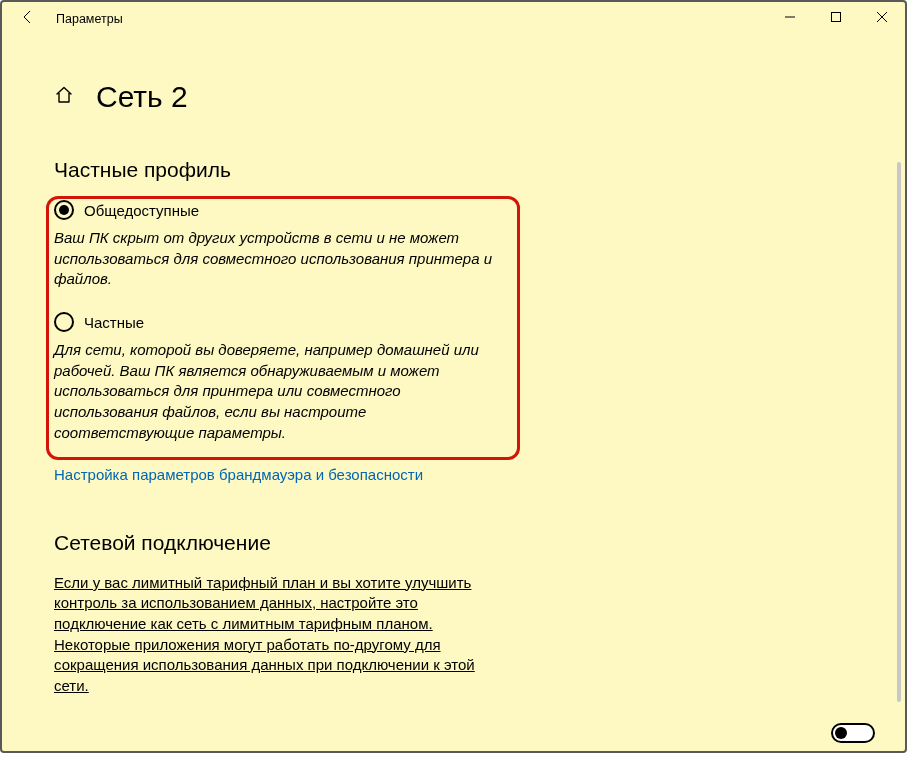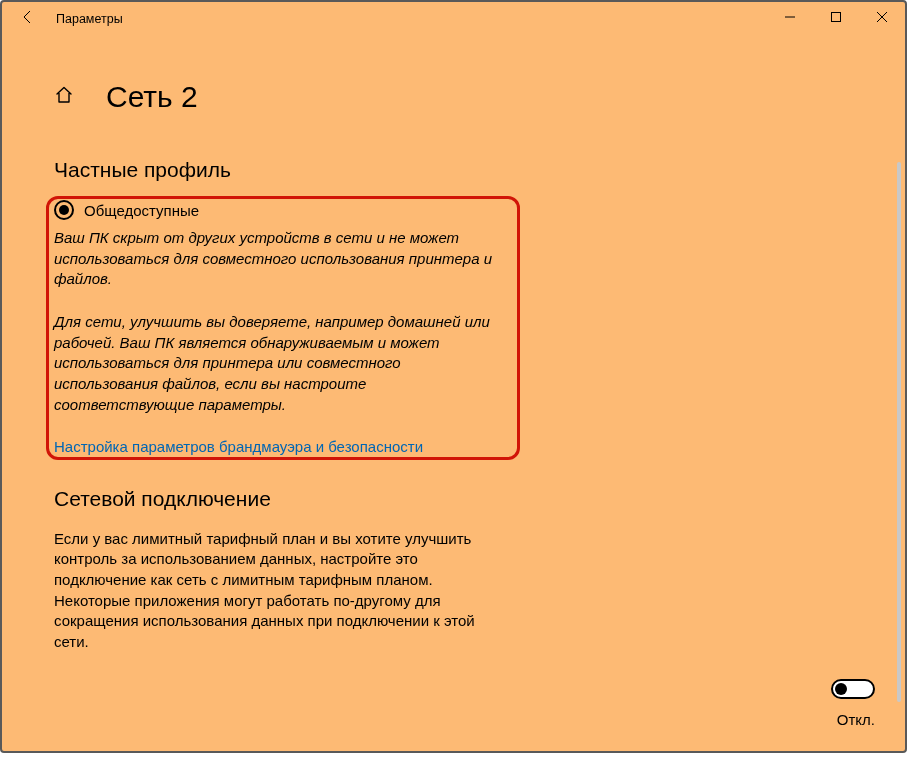--- a/index.html
+++ b/index.html
@@ -1,38 +1,38 @@
 <!DOCTYPE html>
 <html><head>
 <meta charset="utf-8">
 <style>
   * { box-sizing: border-box; margin: 0; padding: 0; }
   html, body { width: 911px; height: 757px; overflow: hidden; font-family: "Segoe UI", Tahoma, sans-serif; background: #fff; color: #000; }
-  .frame { width: 907px; height: 753px; border: 2px solid #595959; border-radius: 4px; position: relative; background: #fdba74; }
+  .frame { width: 907px; height: 753px; border: 2px solid #595959; border-radius: 4px; position: relative; background: #fef9c3; }
   .titlebar { height: 34px; display: flex; align-items: center; padding: 0 0 0 12px; }
   .titlebar .back { width: 28px; text-align: center; font-size: 16px; color: #333; cursor: default; }
   .titlebar .title { margin-left: 14px; font-size: 12.5px; color: #000; }
   .win-controls { position: absolute; top: 0; right: 0; display: flex; }
   .win-controls > div { width: 46px; height: 30px; display: flex; align-items: center; justify-content: center; font-size: 14px; }
   .win-controls svg { display:block; }
   .scrollbar { position: absolute; right: 4px; top: 160px; width: 4px; height: 540px; background: #c8c8c8; border-radius: 2px; }
   .content { position: absolute; left: 52px; top: 78px; right: 30px; }
-  .header-row { display: flex; align-items: center; gap: 32px; margin-bottom: 44px; }
+  .header-row { display: flex; align-items: center; gap: 22px; margin-bottom: 44px; }
   .home-icon { width: 20px; }
   .page-title { font-size: 30px; font-weight: 400; }
   .section-title { font-size: 21px; font-weight: 400; margin-bottom: 18px; }
   .highlight { position: absolute; left: 44px; top: 194px; width: 474px; height: 264px; border: 3px solid #d11507; border-radius: 12px; pointer-events: none; }
   .radio-block { max-width: 452px; margin-bottom: 8px; }
   .radio-row { display: flex; align-items: center; gap: 10px; margin-bottom: 6px; }
   .radio { width: 20px; height: 20px; border: 2px solid #000; border-radius: 50%; display:flex; align-items:center; justify-content:center; flex: 0 0 20px; }
   .radio.checked::after { content: ""; width: 10px; height: 10px; background: #000; border-radius: 50%; display:block; }
   .radio-label { font-size: 15px; }
   .radio-desc { font-size: 15px; line-height: 1.38; margin-bottom: 22px; max-width: 452px; font-style: italic; }
-  .link { color: #0066b4; font-size: 15px; margin-bottom: 32px; display:block; max-width:452px; }
-  .metered-desc { font-size: 15px; line-height: 1.38; max-width: 452px; margin-bottom: 26px; }
+  .link { color: #0066b4; font-size: 15px; margin-bottom: 48px; display:block; max-width:452px; }
+  .metered-desc { font-size: 15px; line-height: 1.38; max-width: 452px; margin-bottom: 26px; text-decoration: underline; }
   .toggle-caption { font-size: 15px; margin-bottom: 10px; }
   .toggle-row { display:flex; align-items:flex-end; gap: 12px; flex-direction: column; }
   .toggle { width: 44px; height: 20px; border: 2px solid #000; border-radius: 10px; position: relative; background:#fff; }
   .toggle::after { content:""; position:absolute; left:2px; top:2px; width:12px; height:12px; background:#000; border-radius:50%; }
   .toggle-label { font-size: 15px; }
 </style>
 </head>
 <body>
 
 <div class="frame">
@@ -81,21 +81,27 @@
     <h2 class="section-title">Частные профиль</h2>
 
     <div class="radio-block">
       <div class="radio-row">
         <span class="radio checked"></span>
         <span class="radio-label">Общедоступные</span>
       </div>
     </div>
     <p class="radio-desc">Ваш ПК скрыт от других устройств в сети и не может использоваться для совместного использования принтера и файлов.</p>
 
-    <p class="radio-desc">Для сети, улучшить вы доверяете, например домашней или рабочей. Ваш ПК является обнаруживаемым и может использоваться для принтера или совместного использования файлов, если вы настроите соответствующие параметры.</p>
+    <div class="radio-block">
+      <div class="radio-row">
+        <span class="radio"></span>
+        <span class="radio-label">Частные</span>
+      </div>
+    </div>
+    <p class="radio-desc">Для сети, которой вы доверяете, например домашней или рабочей. Ваш ПК является обнаруживаемым и может использоваться для принтера или совместного использования файлов, если вы настроите соответствующие параметры.</p>
 
     <a class="link">Настройка параметров брандмауэра и безопасности</a>
 
     <h2 class="section-title" style="margin-top:14px;">Сетевой подключение</h2>
 
     <p class="metered-desc">Если у вас лимитный тарифный план и вы хотите улучшить контроль за использованием данных, настройте это подключение как сеть с лимитным тарифным планом. Некоторые приложения могут работать по-другому для сокращения использования данных при подключении к этой сети.</p>
 
     <div class="toggle-row">
       <div class="toggle"></div>
       <span class="toggle-label">Откл.</span>

